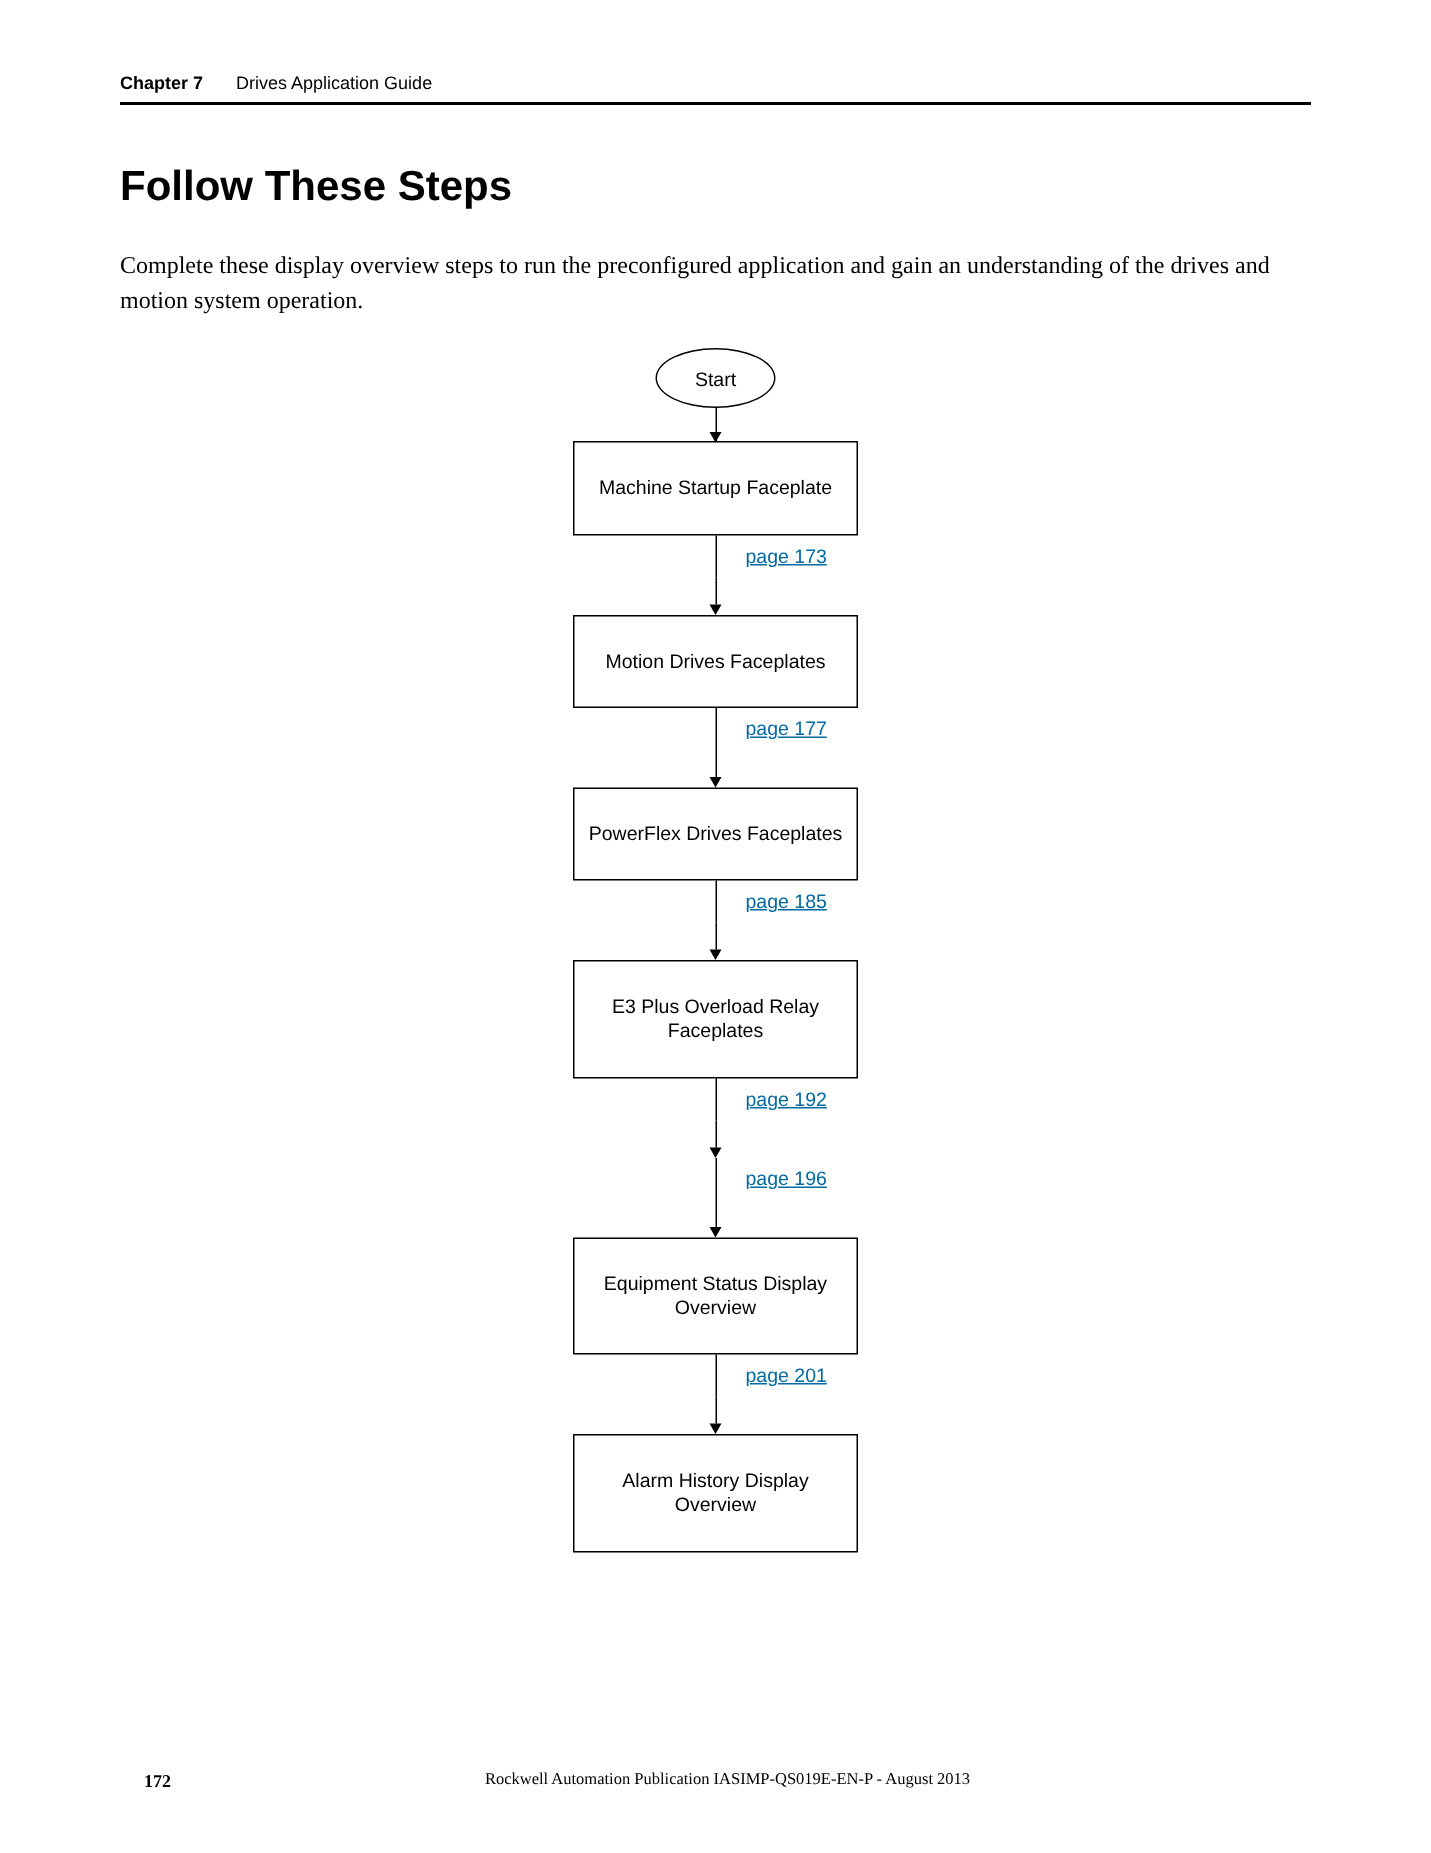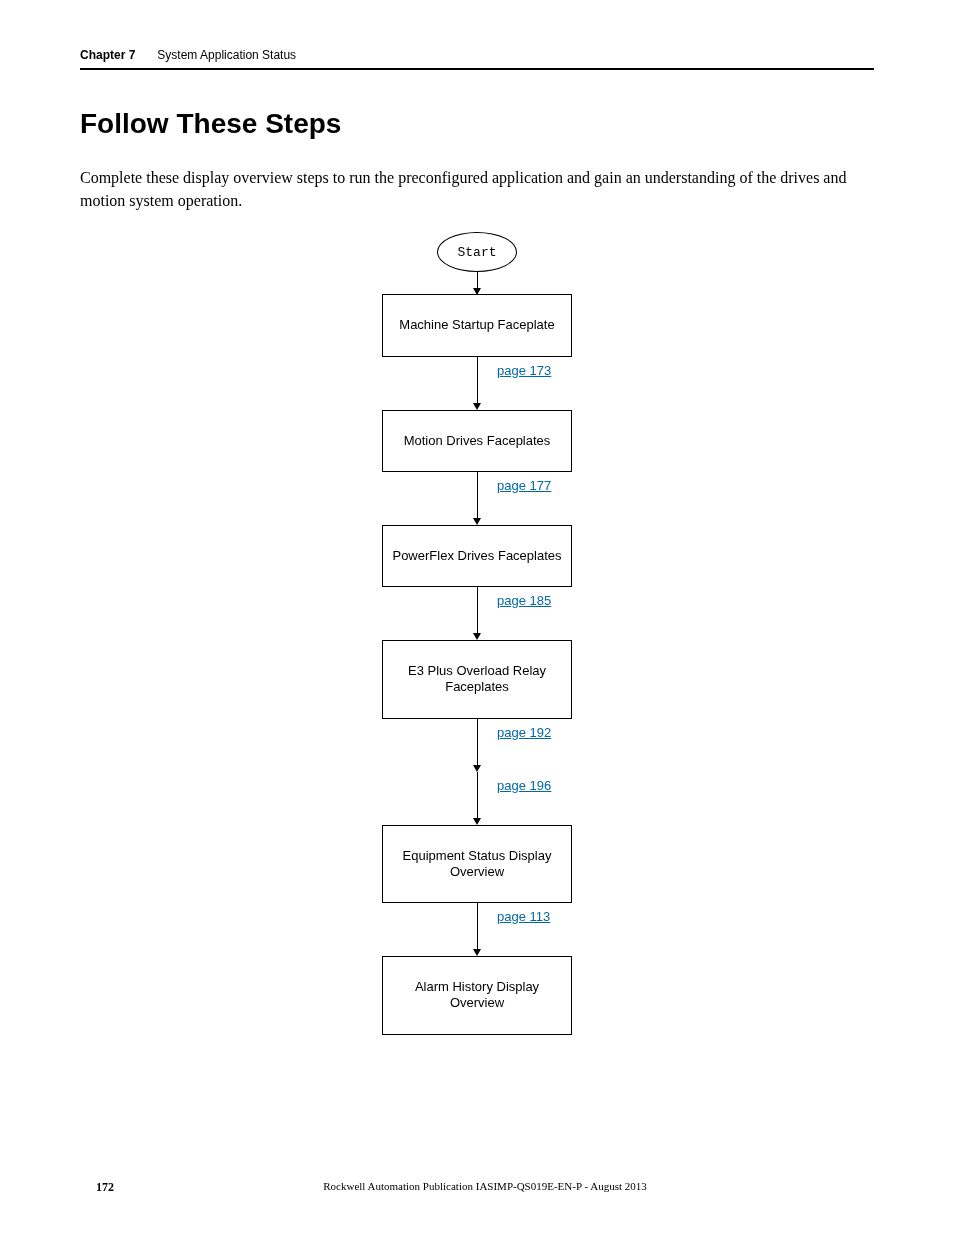--- a/index.html
+++ b/index.html
@@ -5,41 +5,41 @@
   * { box-sizing: border-box; margin: 0; padding: 0; }
   html, body { width: 954px; height: 1235px; background: #fff; font-family: "Times New Roman", Georgia, serif; color: #000; }
   .page { position: relative; width: 954px; height: 1235px; padding: 48px 80px 0 80px; }
   .running-head { display: flex; align-items: baseline; font-family: Arial, Helvetica, sans-serif; font-size: 12px; padding-bottom: 6px; border-bottom: 2px solid #000; text-align: right; }
   .running-head .chapter { font-weight: 700; margin-right: 22px; }
   .running-head .section { font-weight: 400; }
   h1.title { font-family: Arial, Helvetica, sans-serif; font-weight: 700; font-size: 28px; margin-top: 38px; margin-bottom: 26px; }
   p.body { font-family: Georgia, "Times New Roman", serif; font-size: 16px; line-height: 1.45; }
   .flow-wrap { position: relative; width: 100%; margin-top: 20px; height: 840px; }
   .flow { position: absolute; left: 50%; transform: translateX(-50%); width: 220px; }
-  .node-start { width: 80px; height: 40px; border: 1px solid #000; border-radius: 50%; margin: 0 auto; display: flex; align-items: center; justify-content: center; font-family: Liberation Mono, monospace; font-size: 13px; }
+  .node-start { width: 80px; height: 40px; border: 1px solid #000; border-radius: 50%; margin: 0 auto; display: flex; align-items: center; justify-content: center; font-family: Liberation Sans, sans-serif; font-size: 13px; }
   .connector { width: 1px; background: #000; margin: 0 auto; height: 22px; position: relative; }
   .connector::after { content: ""; position: absolute; bottom: -1px; left: 50%; transform: translateX(-50%); width: 0; height: 0; border-left: 4px solid transparent; border-right: 4px solid transparent; border-top: 7px solid #000; }
   .node-box { width: 190px; min-height: 38px; border: 1px solid #000; margin: 0 auto; display: flex; align-items: center; justify-content: center; text-align: center; font-family: Arial, Helvetica, sans-serif; font-size: 13px; line-height: 1.25; padding: 22px 6px; }
   .page-link-row { display: flex; position: relative; height: 28px; }
   .page-link-row .line-down { position: absolute; left: 50%; top: 0; width: 1px; height: 100%; background: #000; }
   .page-link-row .link { position: absolute; left: calc(50% + 20px); top: 6px; font-family: Arial, Helvetica, sans-serif; font-size: 13px; color: #0369a1; text-decoration: underline; }
   .gap-line { width: 1px; background: #000; margin: 0 auto; height: 18px; }
   .arrowhead { width: 0; height: 0; border-left: 4px solid transparent; border-right: 4px solid transparent; border-top: 7px solid #000; margin: 0 auto; }
   .footer { position: absolute; bottom: 40px; left: 80px; right: 80px; display: flex; align-items: baseline; font-family: Liberation Serif, serif; font-size: 11px; margin-left: 16px; }
   .footer .pnum { font-weight: 700; font-size: 12px; }
   .footer .pub { position: absolute; left: 50%; transform: translateX(-50%); white-space: nowrap; }
 </style>
 </head>
 <body>
 
 <div class="page">
 
   <div class="running-head">
     <span class="chapter">Chapter 7</span>
-    <span class="section">System Application Status</span>
+    <span class="section">Drives Application Guide</span>
   </div>
 
   <h1 class="title">Follow These Steps</h1>
 
   <p class="body">Complete these display overview steps to run the preconfigured application and gain an understanding of the drives and motion system operation.</p>
 
   <div class="flow-wrap">
     <div class="flow">
 
       <div class="node-start">
@@ -92,21 +92,21 @@
         <a class="link">page 196</a>
       </div>
       <div class="gap-line"></div>
       <div class="arrowhead"></div>
 
       <div class="node-box">
         <span>Equipment Status Display Overview</span>
       </div>
       <div class="page-link-row">
         <div class="line-down"></div>
-        <a class="link">page 113</a>
+        <a class="link">page 201</a>
       </div>
       <div class="gap-line"></div>
       <div class="arrowhead"></div>
 
       <div class="node-box">
         <span>Alarm History Display Overview</span>
       </div>
 
     </div>
   </div>

